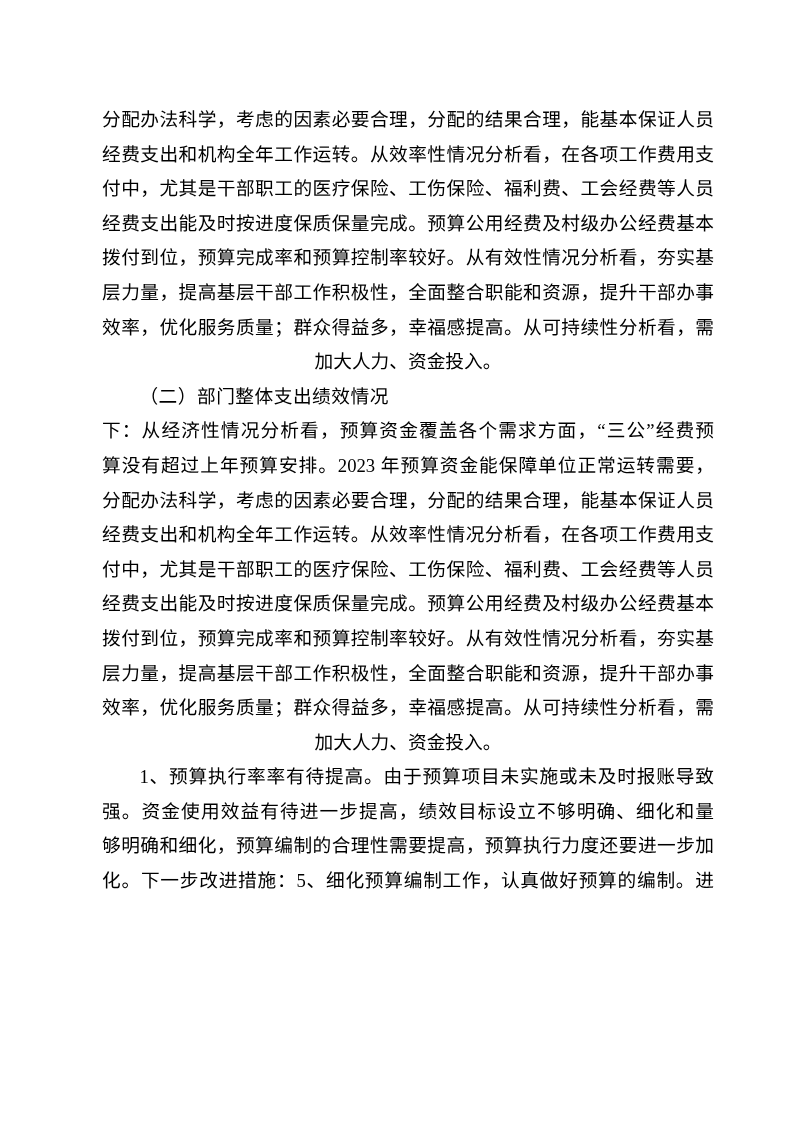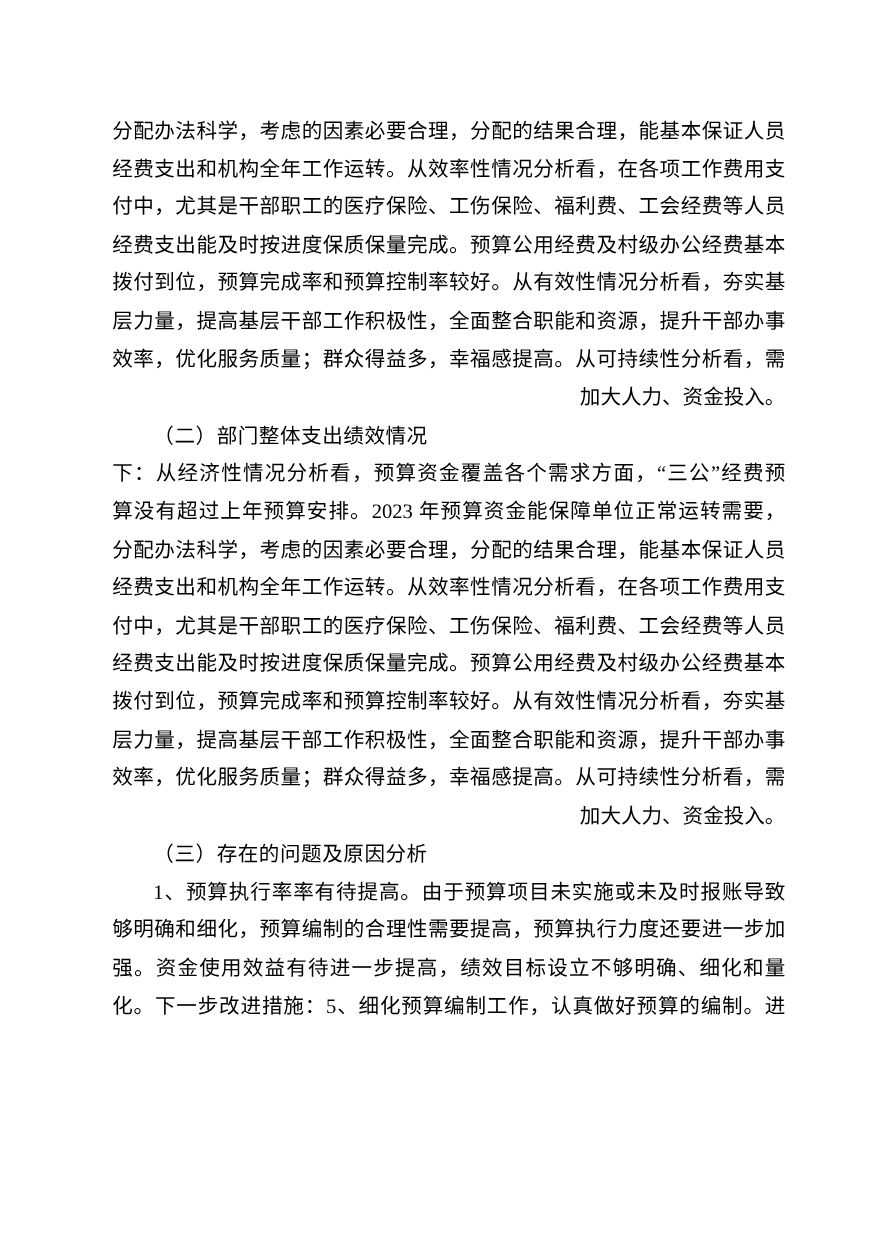--- a/index.html
+++ b/index.html
@@ -30,21 +30,21 @@
     color: #000000;
     overflow: hidden;
   }
   
   .style-body {
     text-align: justify;
     text-align-last: justify;
   }
   
   .style-body-end {
-    text-align: right;
+    text-align: center;
   }
   
   .style-body-indent {
     text-align: justify;
     text-align-last: justify;
     text-indent: 2em;
   }
   
   .style-heading {
     font-family: "Liberation Sans", "DejaVu Sans", sans-serif;
@@ -72,19 +72,18 @@
       <div class="text-line style-body">下：从经济性情况分析看，预算资金覆盖各个需求方面，“三公”经费预</div>
       <div class="text-line style-body">算没有超过上年预算安排。2023 年预算资金能保障单位正常运转需要，</div>
       <div class="text-line style-body">分配办法科学，考虑的因素必要合理，分配的结果合理，能基本保证人员</div>
       <div class="text-line style-body">经费支出和机构全年工作运转。从效率性情况分析看，在各项工作费用支</div>
       <div class="text-line style-body">付中，尤其是干部职工的医疗保险、工伤保险、福利费、工会经费等人员</div>
       <div class="text-line style-body">经费支出能及时按进度保质保量完成。预算公用经费及村级办公经费基本</div>
       <div class="text-line style-body">拨付到位，预算完成率和预算控制率较好。从有效性情况分析看，夯实基</div>
       <div class="text-line style-body">层力量，提高基层干部工作积极性，全面整合职能和资源，提升干部办事</div>
       <div class="text-line style-body">效率，优化服务质量；群众得益多，幸福感提高。从可持续性分析看，需</div>
       <div class="text-line style-body-end">加大人力、资金投入。</div>
-      <div class="text-line style-heading">（三）存在的问题及原因分析</div>
       <div class="text-line style-body-indent">1、预算执行率率有待提高。由于预算项目未实施或未及时报账导致</div>
+      <div class="text-line style-body">强。资金使用效益有待进一步提高，绩效目标设立不够明确、细化和量</div>
       <div class="text-line style-body">够明确和细化，预算编制的合理性需要提高，预算执行力度还要进一步加</div>
-      <div class="text-line style-body">强。资金使用效益有待进一步提高，绩效目标设立不够明确、细化和量</div>
       <div class="text-line style-body">化。下一步改进措施：5、细化预算编制工作，认真做好预算的编制。进</div>
     </div>
 </div>
 
 </body></html>

